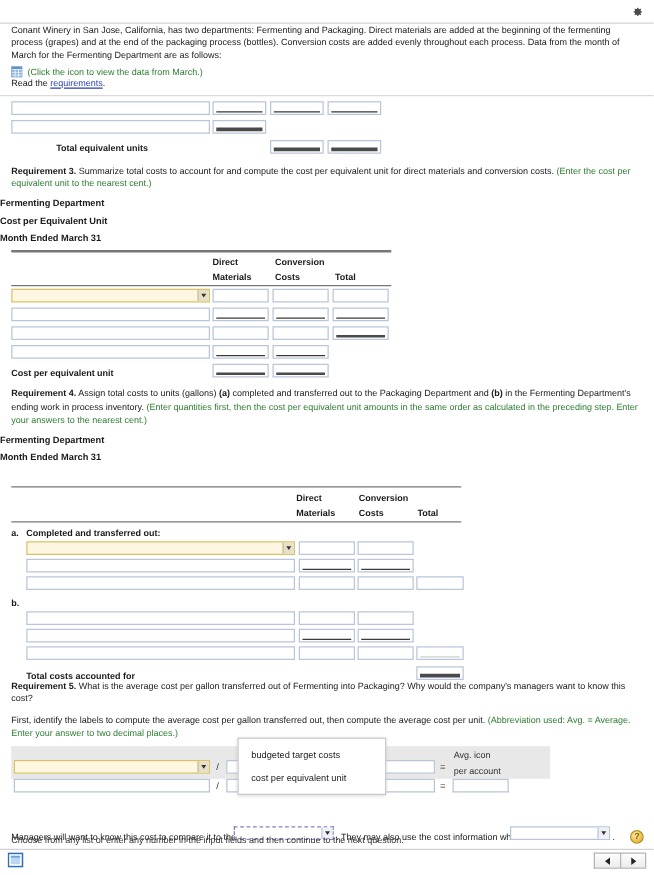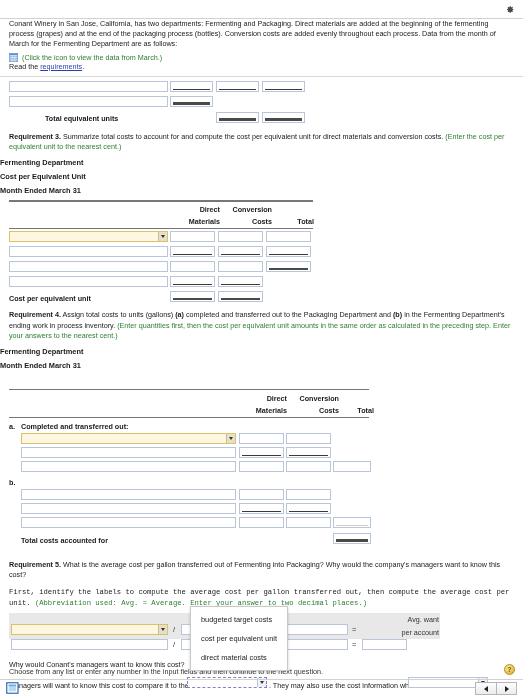--- a/index.html
+++ b/index.html
@@ -85,21 +85,21 @@
   .lbl-total { position: absolute; font-weight: bold; font-size: 7.2px; }
 
   
   .stm-title { text-align: left; font-weight: bold; font-size: 7.4px; margin: 0; }
 
   .tbl { position: relative; }
   .rule { position: absolute; background: #777; height: 1px; }
 
   .colhead {
     position: absolute; font-weight: bold; font-size: 7.2px;
-    text-align: right;
+    text-align: left;
   }
 
   .rowlbl { position: absolute; font-weight: bold; font-size: 7.2px; }
 
   
   .ddmenu {
     position: absolute;
     background: #fff;
     border: 1px solid #c9c9c9;
     box-shadow: 0 1px 3px rgba(0,0,0,.18);
@@ -290,66 +290,64 @@
 
   <div class="ib" style="position:absolute; left:21px; top:170px; width:215px;"></div>
   <div class="ib" style="position:absolute; left:239px; top:170px; width:45px;"></div>
   <div class="ib" style="position:absolute; left:286px; top:170px; width:45px;"></div>
   <div class="ib u0" style="position:absolute; left:333px; top:170px; width:38px;"></div>
 
   <div class="rowlbl" style="left:21px; top:189px;">Total costs accounted for</div>
   <div class="ib u2" style="position:absolute; left:333px; top:186px; width:38px;"></div>
 </div>
 
-<div class="wrap" style="margin-top:38px;">
+<div class="wrap" style="margin-top:22px;">
   <p class="para"><span class="bold">Requirement 5.</span><span> What is the average cost per gallon transferred out of Fermenting into Packaging? Why would the company's managers want to know this cost?</span></p>
-  <p class="para" style="margin-top:7px;font-family:Liberation Mono, monospace;"><span>First, identify the labels to compute the average cost per gallon transferred out, then compute the average cost per unit. </span><span class="green">(Abbreviation used: Avg. = Average. Enter your answer to two decimal places.)</span></p>
+  <p class="para" style="margin-top:7px;"><span>First, identify the labels to compute the average cost per gallon transferred out, then compute the average cost per unit. </span><span class="green">(Abbreviation used: Avg. = Average. Enter your answer to two decimal places.)</span></p>
 </div>
 
 <div class="tbl" style="height:78px; margin-top:5px; position:relative;">
   <div class="grayband" style="left:9px; top:0; width:431px; height:26px;"></div>
 
-  <div class="colhead" style="left:363px; width:76px; top:2px; font-weight:normal; color:#333;">Avg. want</div>
+  <div class="colhead" style="left:363px; width:76px; top:2px; font-weight:normal; color:#333;">Avg. icon</div>
   <div class="colhead" style="left:363px; width:76px; top:15px; font-weight:normal; color:#333;">per account</div>
 
   <div class="ib active" style="position:absolute; left:11px; top:11px; width:157px;">
     <span class="caret">
         <i></i>
       </span>
   </div>
   <div class="slash" style="left:173px; top:12px;">/</div>
   <div class="ib" style="position:absolute; left:181px; top:11px; width:167px;"></div>
   <div class="eqs" style="left:352px; top:12px;">=</div>
 
   <div class="ib" style="position:absolute; left:11px; top:26px; width:157px;"></div>
   <div class="slash" style="left:173px; top:27px;">/</div>
   <div class="ib" style="position:absolute; left:181px; top:26px; width:167px;"></div>
   <div class="eqs" style="left:352px; top:27px;">=</div>
   <div class="ib" style="position:absolute; left:362px; top:26px; width:45px;"></div>
 
-  <div class="rowlbl" style="left:9px; top:47px; font-weight:normal;">Why would Conant's managers want to know this cost?</div>
 
   <div class="rowlbl" style="left:9px; top:68px; font-weight:normal;">Managers will want to know this cost to compare it to their </div>
   <div class="ib dashed" style="position:absolute; left:187px; top:64px; width:80px;">
     <span class="caret plain">
         <i></i>
       </span>
   </div>
   <div class="rowlbl" style="left:269px; top:68px; font-weight:normal;">. They may also use the cost information when </div>
   <div class="ib" style="position:absolute; left:408px; top:64px; width:80px;">
     <span class="caret plain">
         <i></i>
       </span>
   </div>
   <div class="rowlbl" style="left:490px; top:68px; font-weight:normal;">.</div>
 
-  <div class="ddmenu" style="left:190px; top:-7px; width:98px;">
+  <div class="ddmenu" style="left:190px; top:-7px; width:119px;">
     <div>budgeted target costs</div>
     <div>cost per equivalent unit</div>
-    <div>direct material costs</div>
   </div>
 </div>
 
 <div class="footer-note">Choose from any list or enter any number in the input fields and then continue to the next question.</div>
 <div class="helpbtn">?</div>
 <div class="hr-foot"></div>
 
 <svg class="docicon" viewBox="0 0 20 18">
   <rect x="1" y="2" width="15" height="14" fill="#ffffff" stroke="#2f6fb5" stroke-width="1.6"></rect>
   <rect x="3.5" y="4.5" width="10" height="9" fill="#bcd7f0"></rect>

